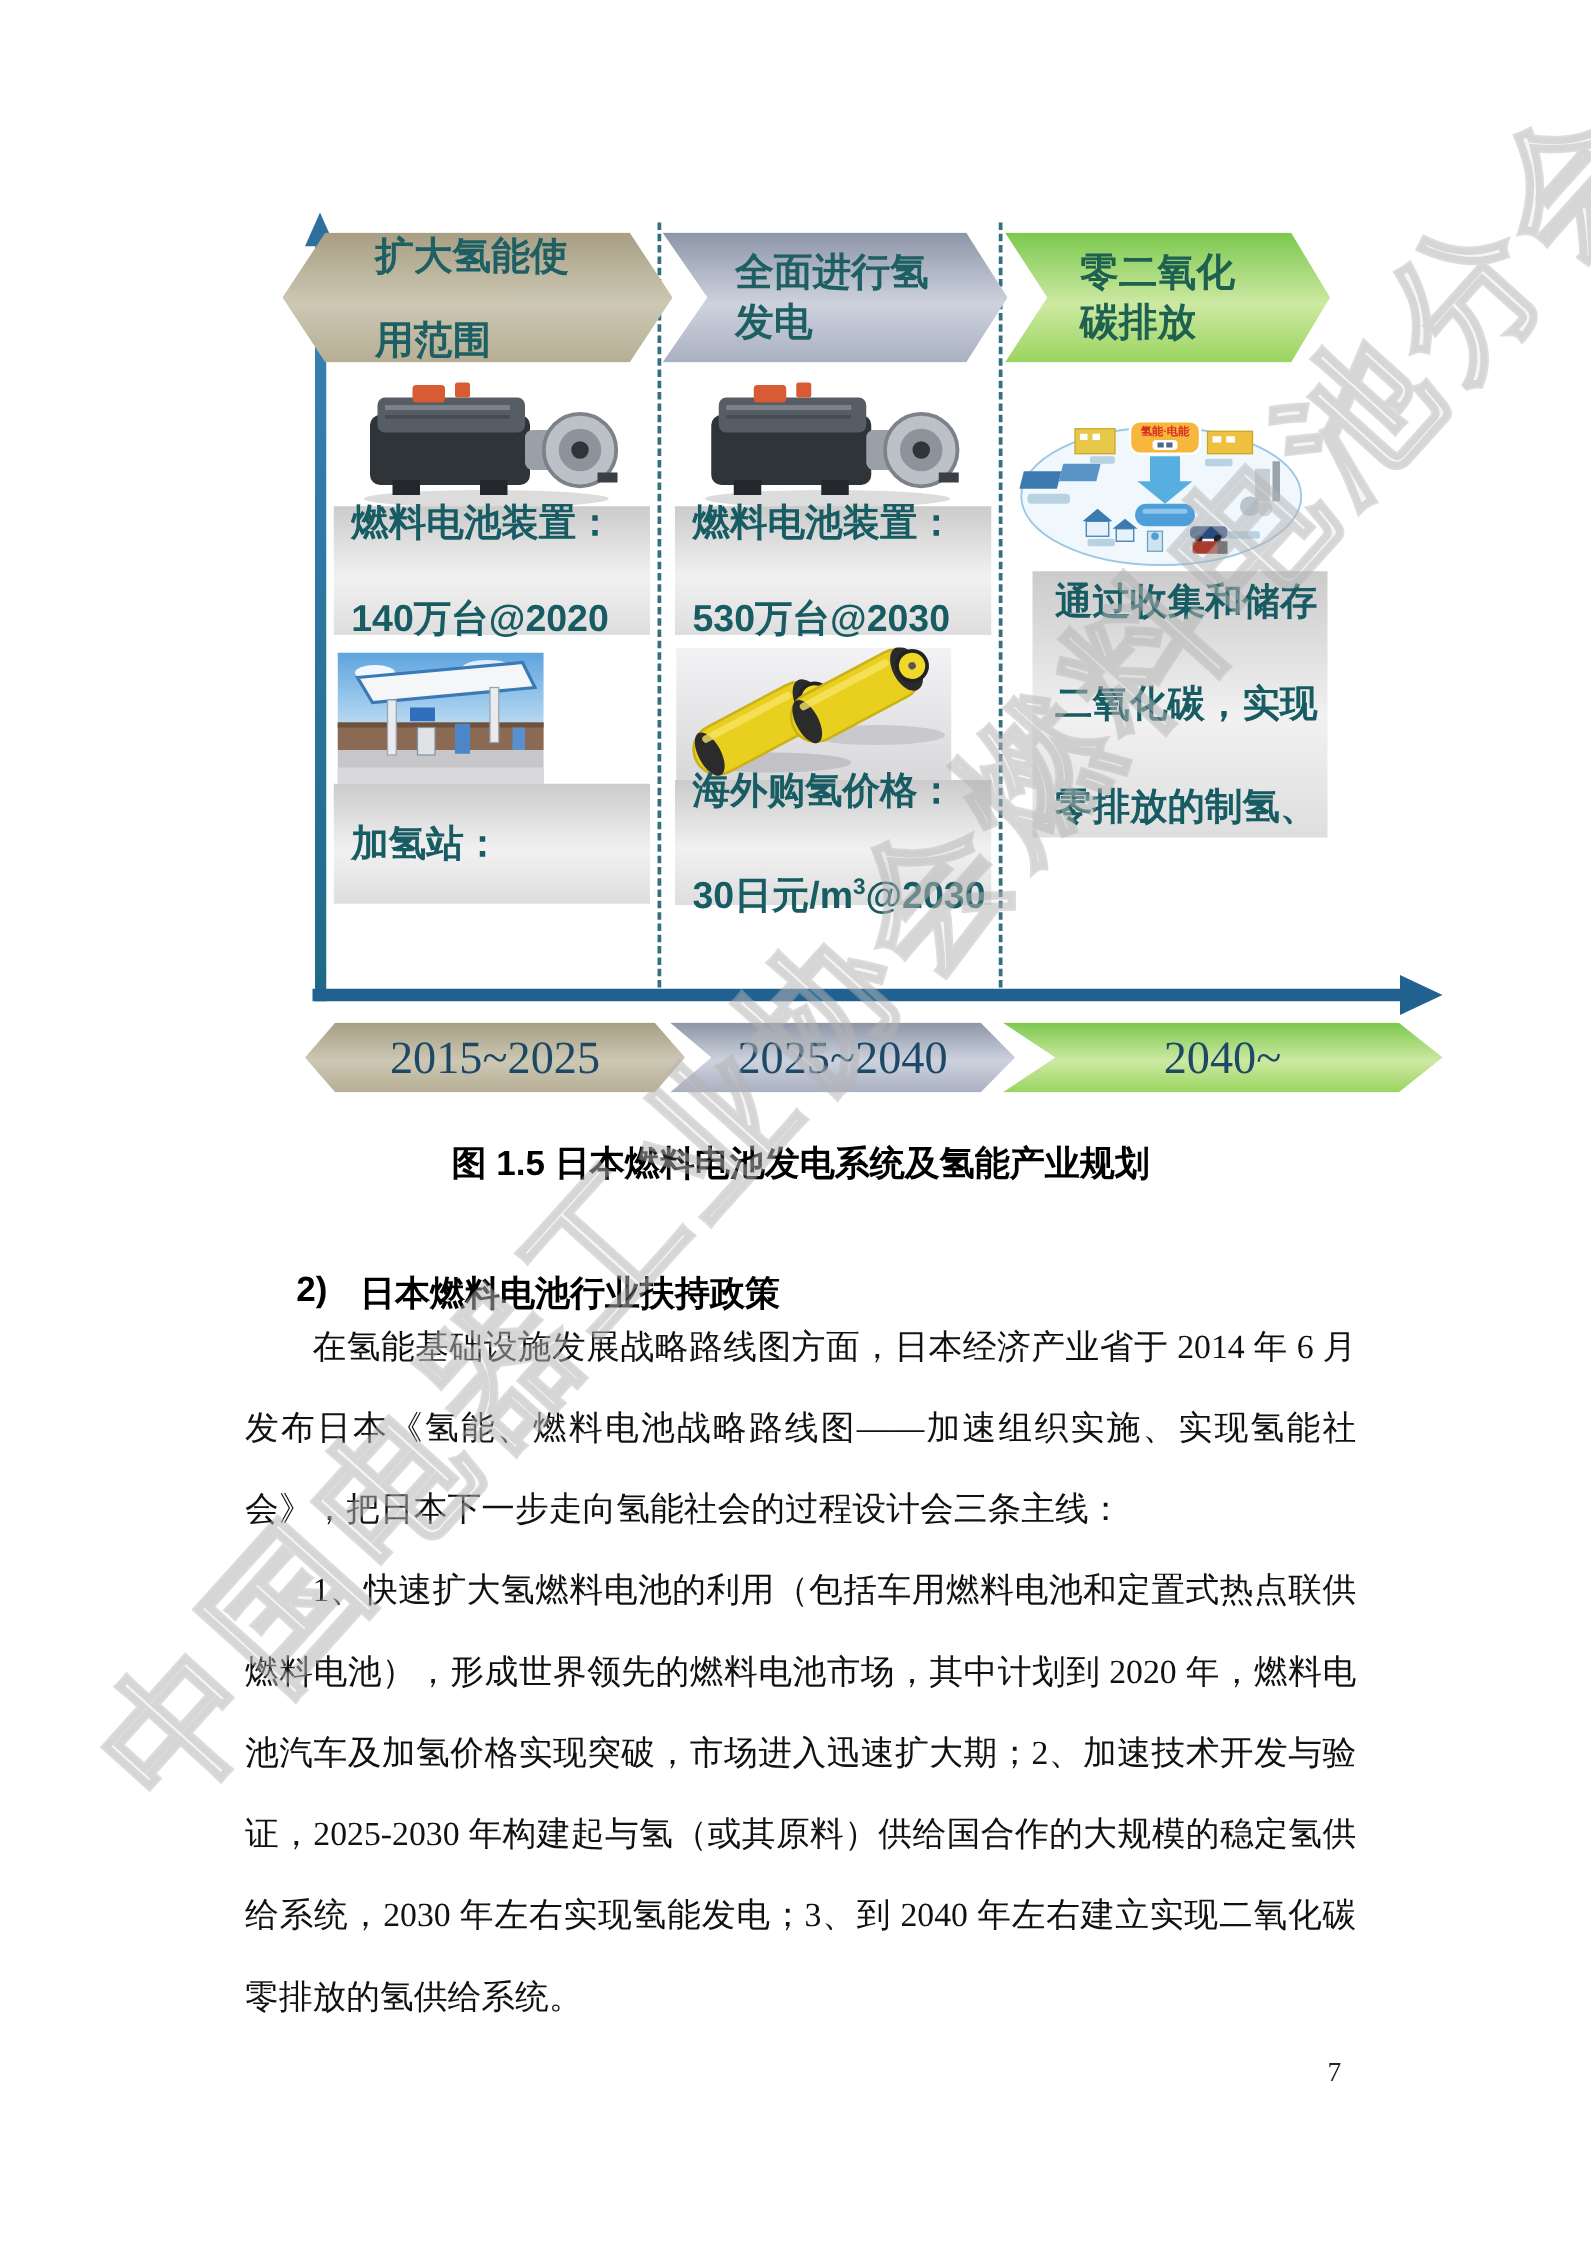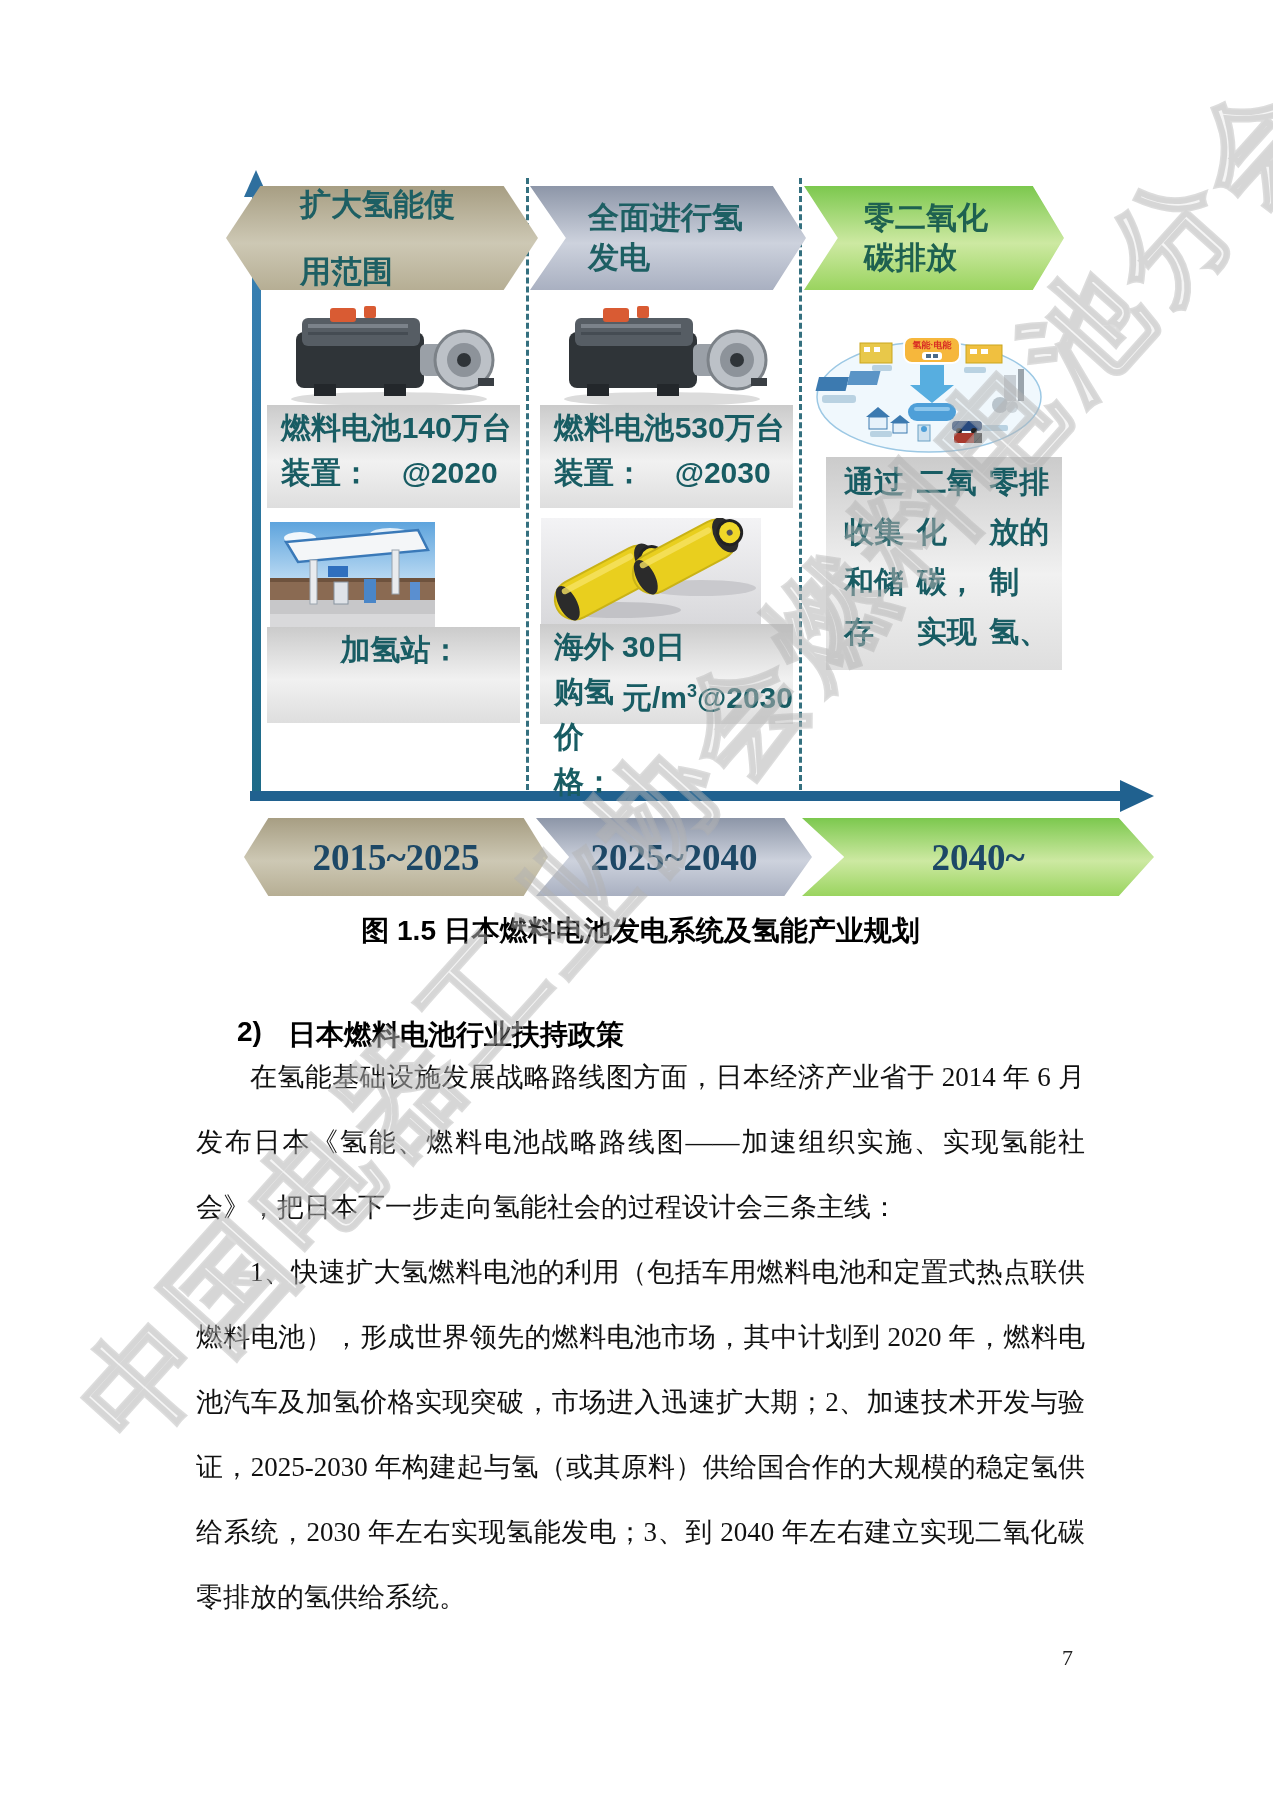--- a/index.html
+++ b/index.html
@@ -26,28 +26,28 @@
   .banner{position:absolute;top:186px;height:104px;display:flex;flex-direction:column;justify-content:center;
     font-weight:700;font-size:31px;line-height:40px;color:#1d5f63;}
   .banner.first{clip-path:polygon(0 50%,11% 0,89% 0,100% 50%,89% 100%,11% 100%);}
   .banner.next{clip-path:polygon(0 0,88% 0,100% 50%,88% 100%,0 100%,13% 50%);}
   .tan{background:linear-gradient(180deg,#a79e83 0%,#cdc8b4 55%,#b6ae94 100%);}
   .grayblue{background:linear-gradient(180deg,#8d96a8 0%,#cdd2dd 55%,#a9b0c1 100%);}
   .green{background:linear-gradient(180deg,#7cc84e 0%,#cde9a2 55%,#9ad45f 100%);}
 
   .gbox{position:absolute;background:linear-gradient(180deg,#cbcbcb 0%,#f1f1f1 55%,#dedede 100%);
     font-weight:700;font-size:30px;line-height:45px;color:#185c63;padding-left:14px;box-sizing:border-box;
-    display:flex;flex-direction:row;justify-content:center;}
+    display:flex;flex-direction:column;justify-content:center;gap:32px;}
   .gbox sup{font-size:18px;}
 
   .illus{position:absolute;}
   .illus svg{display:block;width:100%;height:100%;}
 
-  .tl{position:absolute;top:818px;height:78px;display:flex;align-items:center;justify-content:center;
-    font-family:"Liberation Serif",serif;font-weight:700;font-size:37px;color:#1d4866;}
+  .tl{position:absolute;top:818px;height:56px;display:flex;align-items:center;justify-content:center;
+    font-family:"Liberation Serif",serif;font-weight:400;font-size:37px;color:#1d4866;}
   .tl.first{clip-path:polygon(0 50%,8% 0,92% 0,100% 50%,92% 100%,8% 100%);}
   .tl.next{clip-path:polygon(0 0,90% 0,100% 50%,90% 100%,0 100%,12% 50%);}
 
   
   #caption{position:absolute;left:196px;top:912px;width:889px;text-align:center;
     font-weight:700;font-size:28px;color:#000;}
   #section-heading{position:absolute;left:237px;top:1016px;display:flex;gap:26px;
     font-weight:700;font-size:28px;color:#000;}
   #body-text{position:absolute;left:196px;top:1045px;width:889px;
     font-family:"Liberation Serif",serif;font-size:27px;color:#111;}

